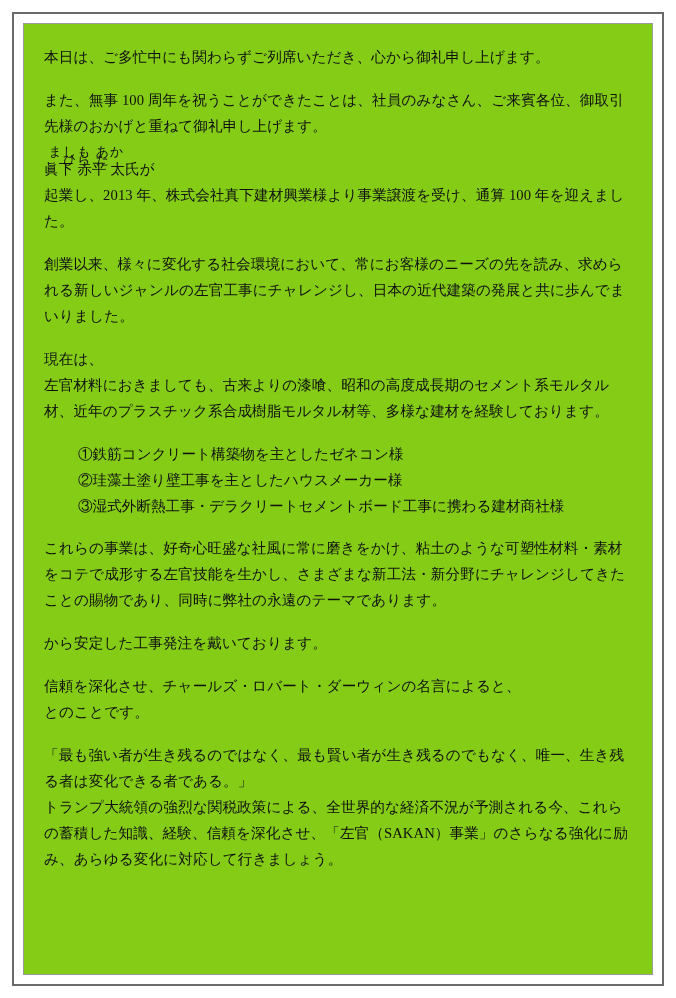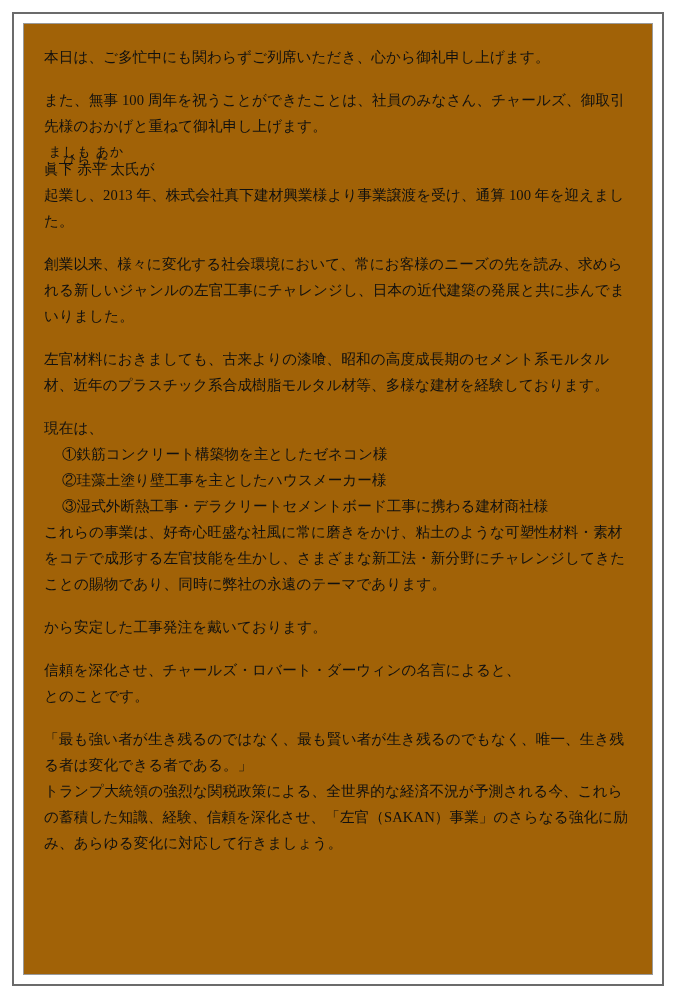--- a/index.html
+++ b/index.html
@@ -29,21 +29,21 @@
     background: #ffffff;
   }
   .inner-frame {
     position: absolute;
     left: 9px;
     top: 9px;
     right: 9px;
     bottom: 9px;
     border: 1px solid #9a9a9a;
     box-sizing: border-box;
-    background: #a16207;
+    background: #84cc16;
   }
   .doc-body {
     position: absolute;
     left: 20px;
     top: 20px;
     right: 20px;
     bottom: 16px;
     overflow: hidden;
   }
   .para {
@@ -51,21 +51,21 @@
     line-height: 26px;
     color: #101010;
     margin: 0 0 17px 0;
     text-align: left;
     letter-spacing: 0.1px;
   }
   .para.tight {
     margin-bottom: 0;
   }
   .list {
-    margin: 0;
+    margin: 16px;
     padding: 0;
     list-style: none;
   }
   .list li {
     font-size: 14.6px;
     line-height: 26px;
     color: #101010;
     padding-left: 18px;
   }
   .ruby-wrap {
@@ -89,29 +89,29 @@
 </head>
 <body>
 
 <div class="page">
   <div class="outer-frame">
     <div class="inner-frame">
       <div class="doc-body">
 
         <p class="para">本日は、ご多忙中にも関わらずご列席いただき、心から御礼申し上げます。</p>
 
-        <p class="para">また、無事 100 周年を祝うことができたことは、社員のみなさん、チャールズ、御取引先様のおかげと重ねて御礼申し上げます。</p>
+        <p class="para">また、無事 100 周年を祝うことができたことは、社員のみなさん、ご来賓各位、御取引先様のおかげと重ねて御礼申し上げます。</p>
 
         <p class="para"><span class="ruby-wrap"><span class="rt">ましも あかひら た</span><span>眞下 赤平 太</span></span><span>氏が</span><br><span>起業し、2013 年、株式会社真下建材興業様より事業譲渡を受け、通算 100 年を迎えました。</span></p>
 
         <p class="para">創業以来、様々に変化する社会環境において、常にお客様のニーズの先を読み、求められる新しいジャンルの左官工事にチャレンジし、日本の近代建築の発展と共に歩んでまいりました。</p>
 
+        <p class="para tight">現在は、</p>
+
         <p class="para">左官材料におきましても、古来よりの漆喰、昭和の高度成長期のセメント系モルタル材、近年のプラスチック系合成樹脂モルタル材等、多様な建材を経験しております。</p>
-
-        <p class="para tight">現在は、</p>
         <ul class="list">
           <li>①鉄筋コンクリート構築物を主としたゼネコン様</li>
           <li>②珪藻土塗り壁工事を主としたハウスメーカー様</li>
           <li>③湿式外断熱工事・デラクリートセメントボード工事に携わる建材商社様</li>
         </ul>
         <p class="para">これらの事業は、好奇心旺盛な社風に常に磨きをかけ、粘土のような可塑性材料・素材をコテで成形する左官技能を生かし、さまざまな新工法・新分野にチャレンジしてきたことの賜物であり、同時に弊社の永遠のテーマであります。</p>
 
         <p class="para">から安定した工事発注を戴いております。</p>
 
         <p class="para tight">信頼を深化させ、チャールズ・ロバート・ダーウィンの名言によると、</p>

